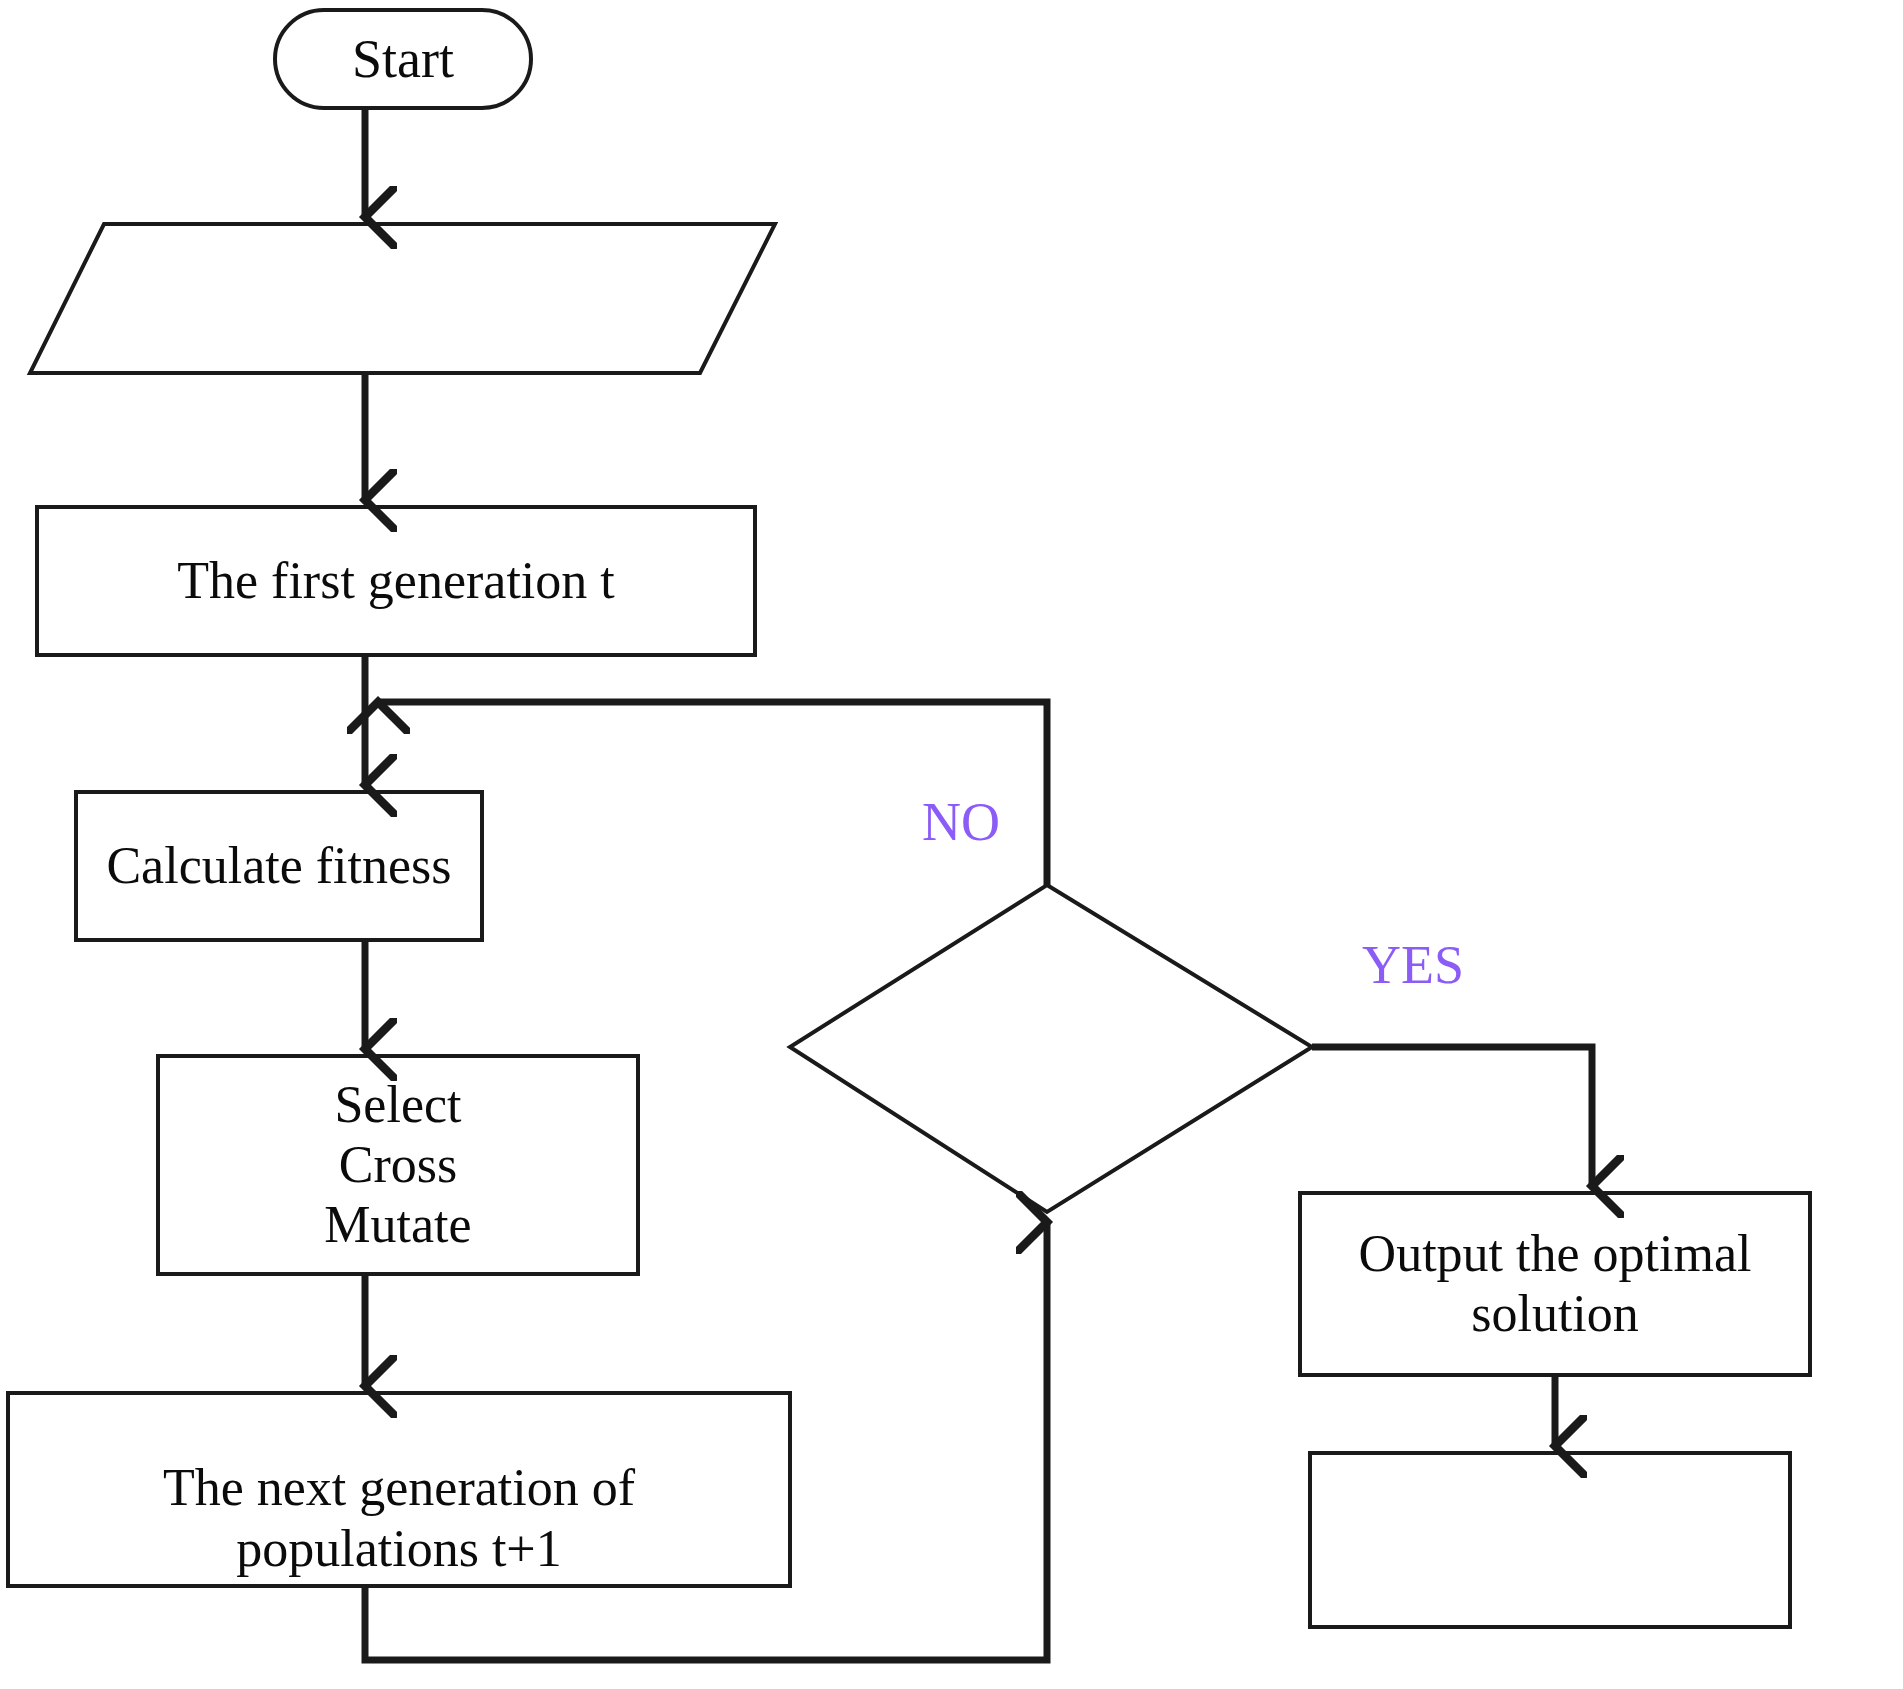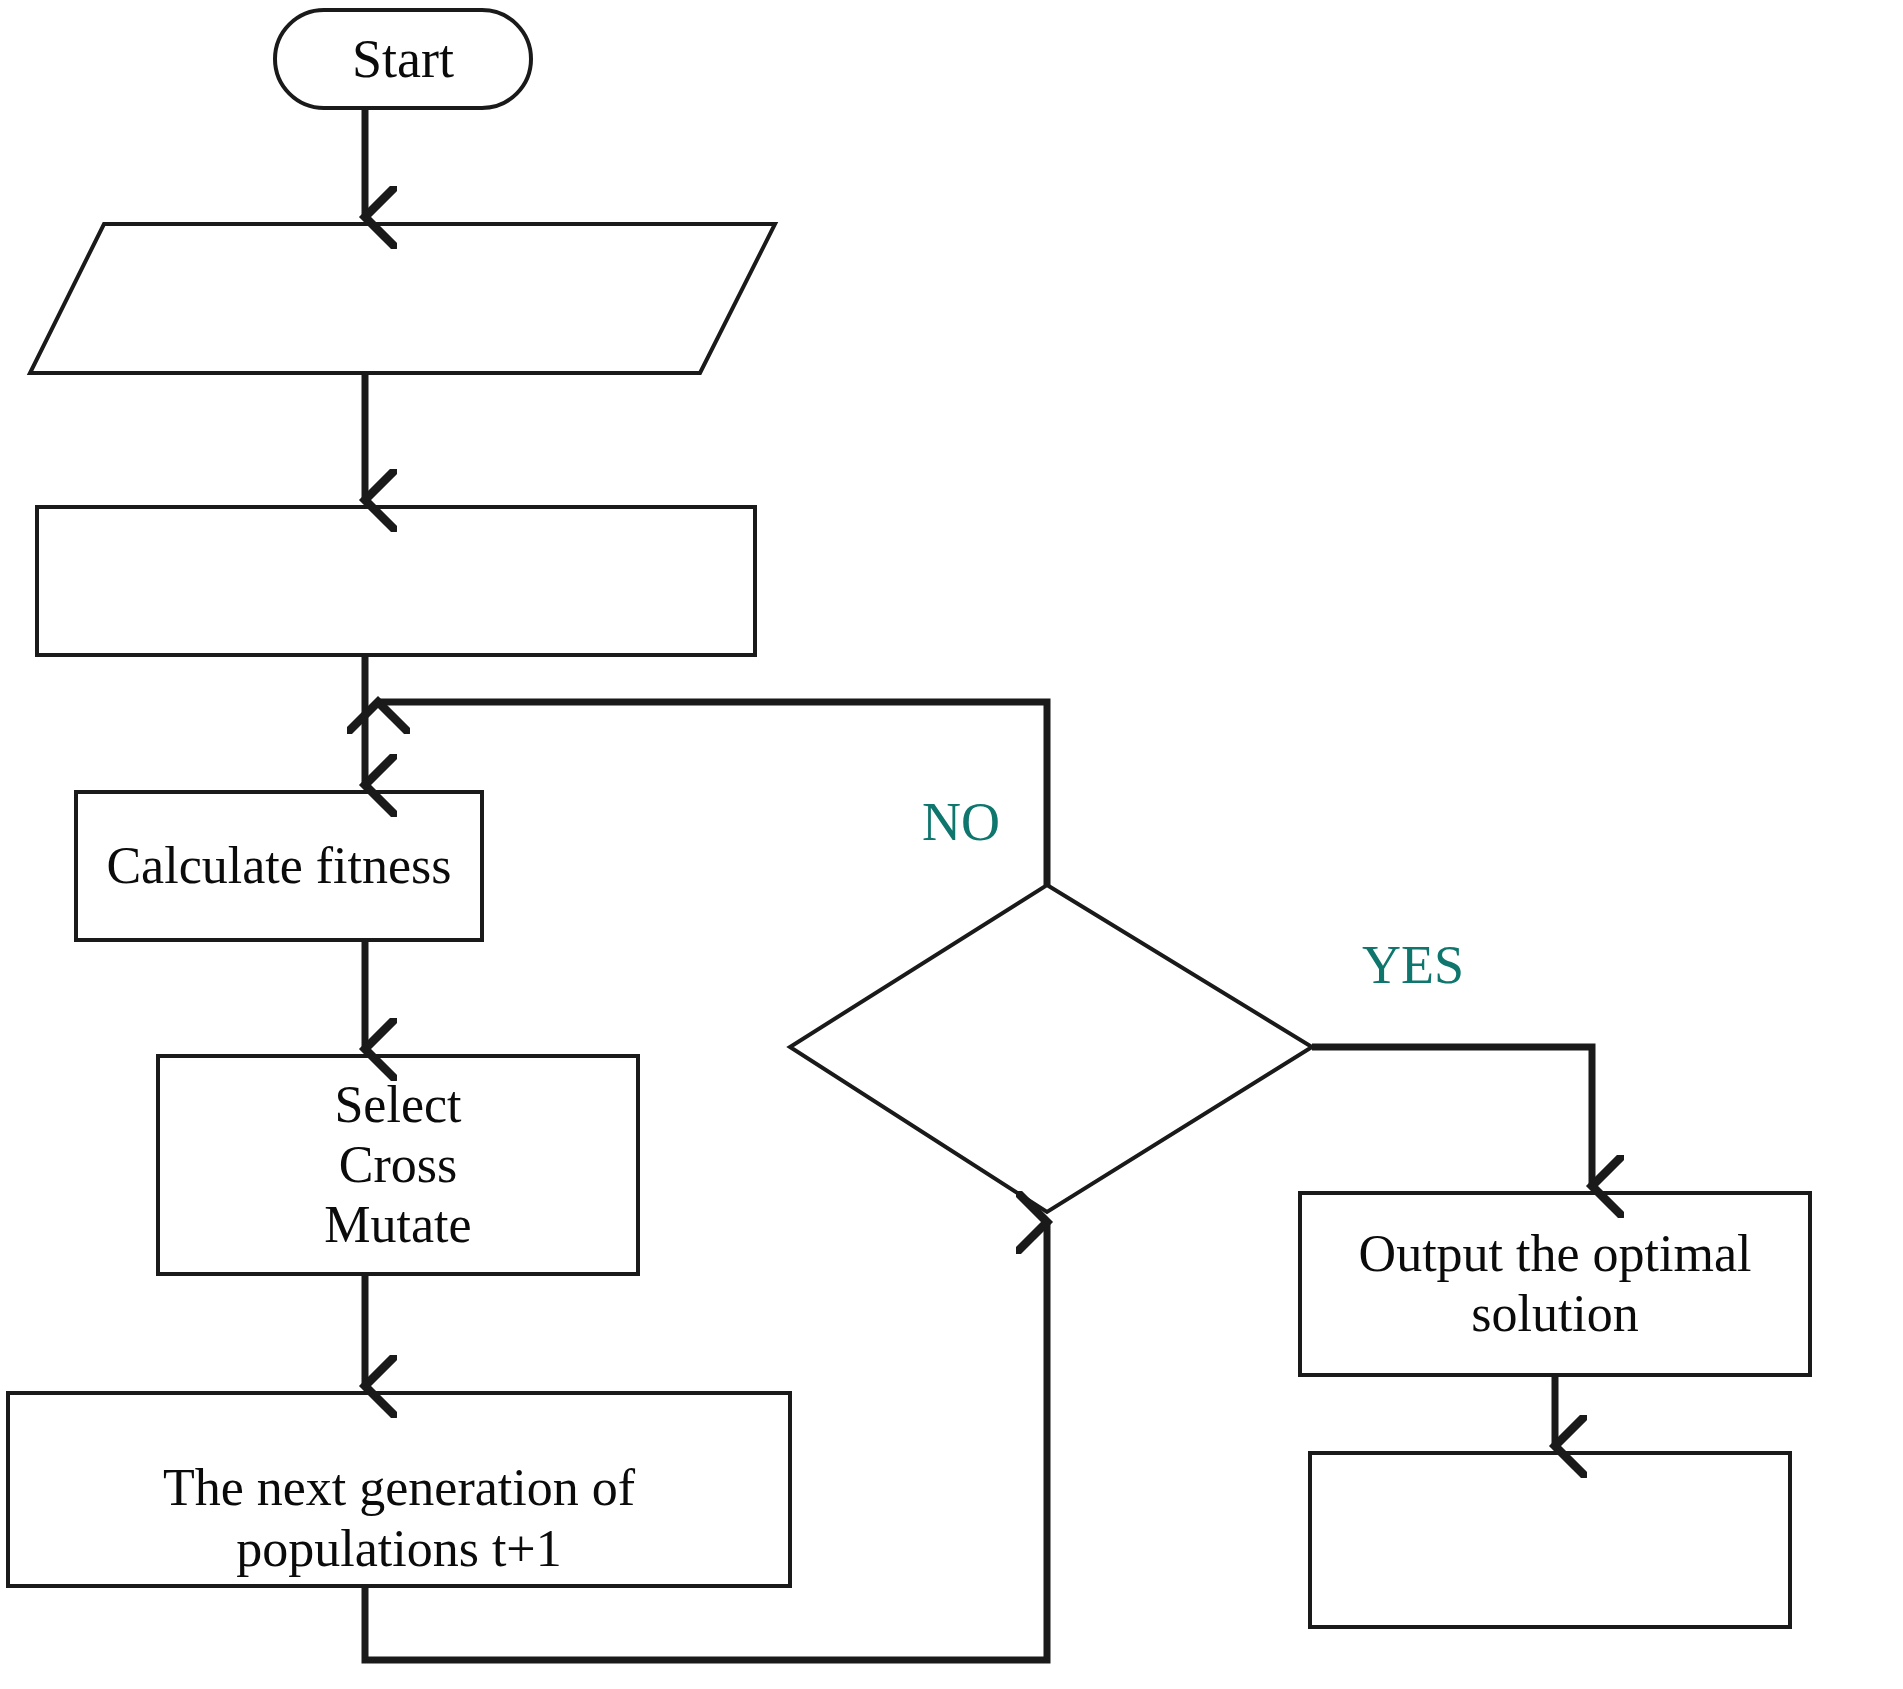--- a/index.html
+++ b/index.html
@@ -32,21 +32,21 @@
     justify-content: center;
     text-align: center;
     color: #0b0b0b;
     font-size: 52px;
     line-height: 1.16;
     white-space: pre-line;
     pointer-events: none;
   }
   .edge-label {
     position: absolute;
-    color: #0f766e;
+    color: #8b5cf6;
     font-size: 54px;
     line-height: 1;
     white-space: nowrap;
   }
   .lbl-start   { left: 275px;  top: 10px;   width: 256px; height: 98px;  font-size: 54px; }
   .lbl-init    { left: 75px;   top: 224px;  width: 630px; height: 150px; }
   .lbl-firstgen{ left: 37px;   top: 507px;  width: 718px; height: 148px; }
   .lbl-calc    { left: 76px;   top: 792px;  width: 406px; height: 148px; }
   .lbl-scm     { left: 158px;  top: 1056px; width: 480px; height: 218px; }
   .lbl-nextgen { left: 8px;    top: 1422px; width: 782px; height: 193px; }
@@ -99,20 +99,21 @@
     <line x1="365" y1="1274" x2="365" y2="1386" stroke="#1a1a1a" stroke-width="7" marker-end="url(#arrowOpen)"></line>
 
     <path d="M 365 1586 L 365 1660 L 1047 1660 L 1047 1222" fill="none" stroke="#1a1a1a" stroke-width="7" stroke-linecap="butt" stroke-linejoin="miter" marker-end="url(#arrowOpen)"></path>
 
     <path d="M 1312 1047 L 1592 1047 L 1592 1186" fill="none" stroke="#1a1a1a" stroke-width="7" stroke-linecap="butt" stroke-linejoin="miter" marker-end="url(#arrowOpen)"></path>
 
     <line x1="1555" y1="1375" x2="1555" y2="1446" stroke="#1a1a1a" stroke-width="7" marker-end="url(#arrowOpen)"></line>
   </svg>
 
   <div class="node-label lbl-start">Start</div>
+  <div class="node-label lbl-firstgen">The first generation t</div>
   <div class="node-label lbl-calc">Calculate fitness</div>
   <div class="node-label lbl-scm">Select
 Cross
 Mutate</div>
   <div class="node-label lbl-nextgen">The next generation of
 populations t+1</div>
   <div class="node-label lbl-output">Output the optimal
 solution</div>
 
   <div class="edge-label lbl-no">NO</div>

